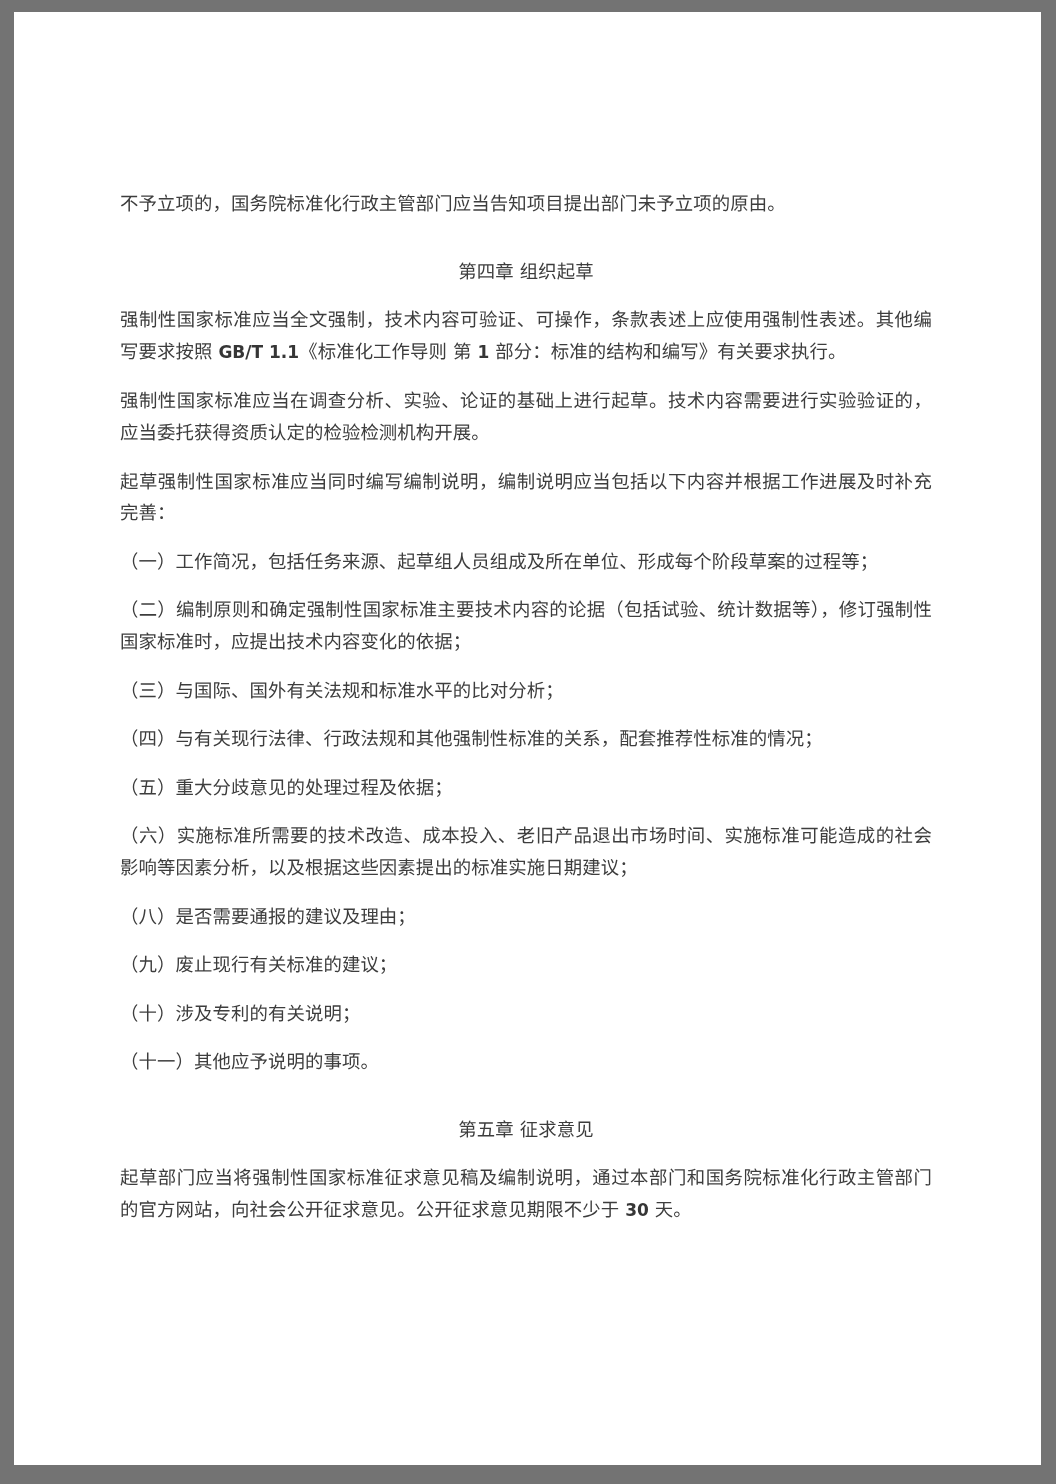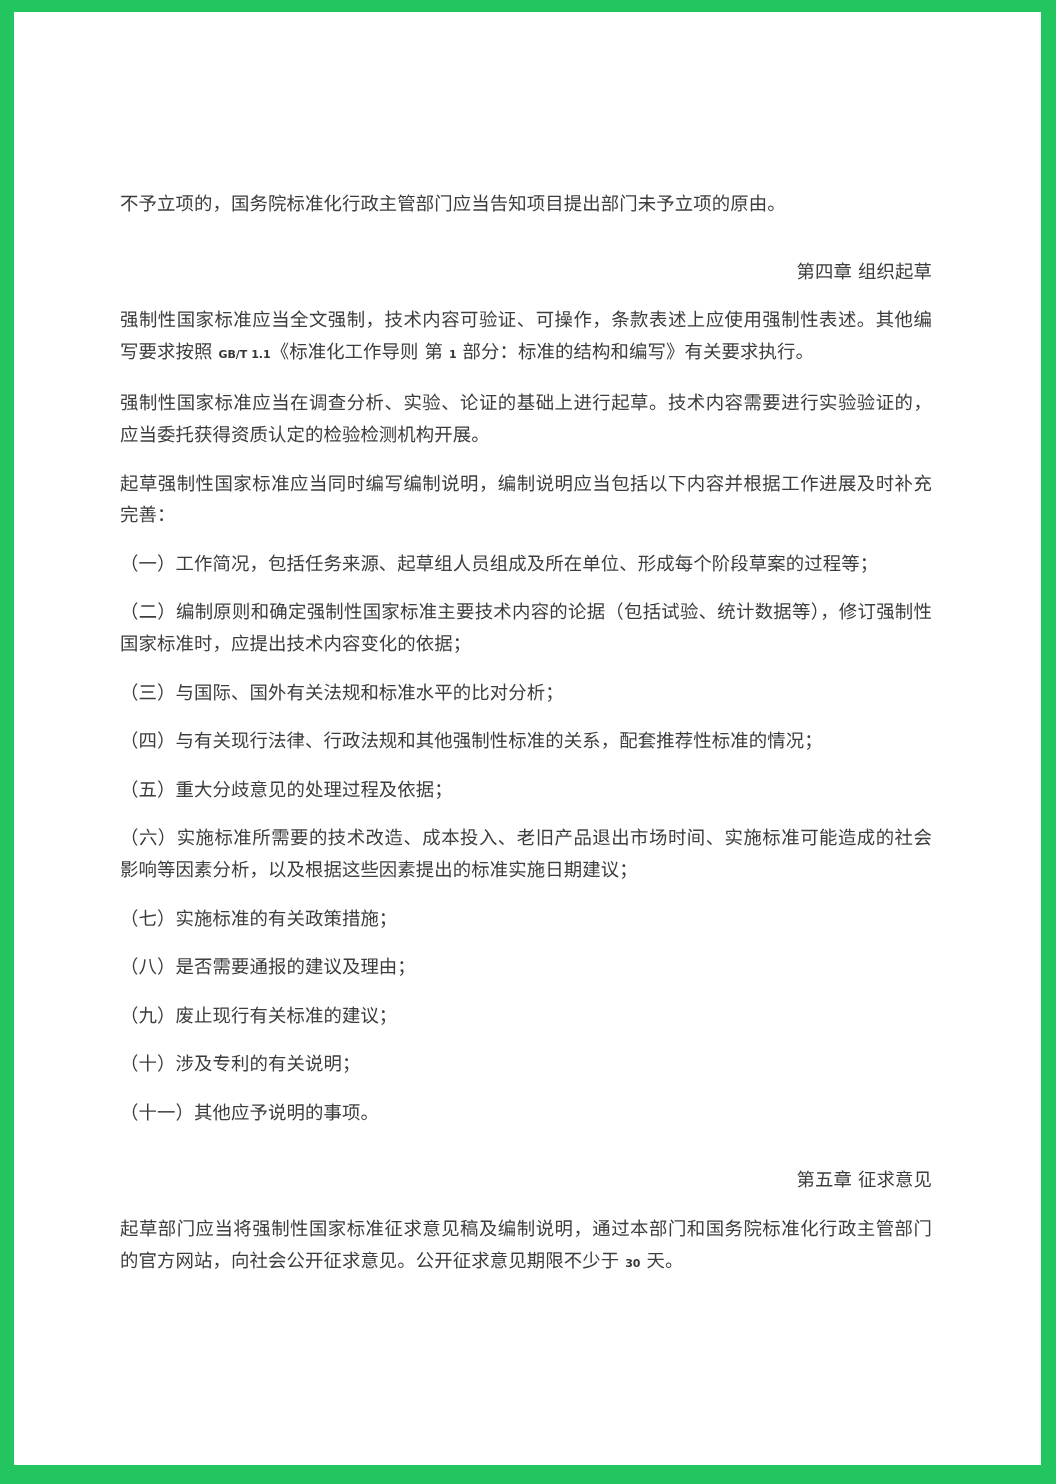--- a/index.html
+++ b/index.html
@@ -10,21 +10,21 @@
   body {
     width: 1056px;
     height: 1484px;
     background: #eaeaea;
     font-family: "DejaVu Serif", "Liberation Serif", serif;
     overflow: hidden;
   }
   .page-surround {
     position: absolute;
     inset: 0;
-    background: #22c55e;
+    background: #737373;
   }
   .page-sheet {
     position: absolute;
     left: 14px;
     top: 12px;
     width: 1027px;
     height: 1453px;
     background: #ffffff;
   }
   .page-body {
@@ -40,34 +40,34 @@
     text-align: justify;
     text-justify: inter-ideograph;
     margin: 0 0 17px 0;
     letter-spacing: 0.1px;
     word-break: break-all;
   }
   .para:last-child {
     margin-bottom: 0;
   }
   .para.heading {
-    text-align: right;
+    text-align: center;
     margin-top: 36px;
   }
   .para.item {
     text-align: justify;
     margin-top: 16px;
   }
   .para.tail-gap {
     margin-bottom: 18px;
   }
   .lat {
     font-family: "DejaVu Sans", "Liberation Sans", sans-serif;
     font-weight: bold;
-    font-size: 11px;
+    font-size: 17px;
     letter-spacing: 0;
     color: #363636;
   }
 </style>
 </head>
 <body>
 
 <div class="page-surround">
   <div class="page-sheet">
     <div class="page-body">
@@ -91,21 +91,20 @@
       <p class="para item">（二）编制原则和确定强制性国家标准主要技术内容的论据（包括试验、统计数据等），修订强制性国家标准时，应提出技术内容变化的依据；</p>
 
       <p class="para item">（三）与国际、国外有关法规和标准水平的比对分析；</p>
 
       <p class="para item">（四）与有关现行法律、行政法规和其他强制性标准的关系，配套推荐性标准的情况；</p>
 
       <p class="para item">（五）重大分歧意见的处理过程及依据；</p>
 
       <p class="para item">（六）实施标准所需要的技术改造、成本投入、老旧产品退出市场时间、实施标准可能造成的社会影响等因素分析，以及根据这些因素提出的标准实施日期建议；</p>
 
-      <p class="para item">（七）实施标准的有关政策措施；</p>
 
       <p class="para item">（八）是否需要通报的建议及理由；</p>
 
       <p class="para item">（九）废止现行有关标准的建议；</p>
 
       <p class="para item">（十）涉及专利的有关说明；</p>
 
       <p class="para item tail-gap">（十一）其他应予说明的事项。</p>
 
 

